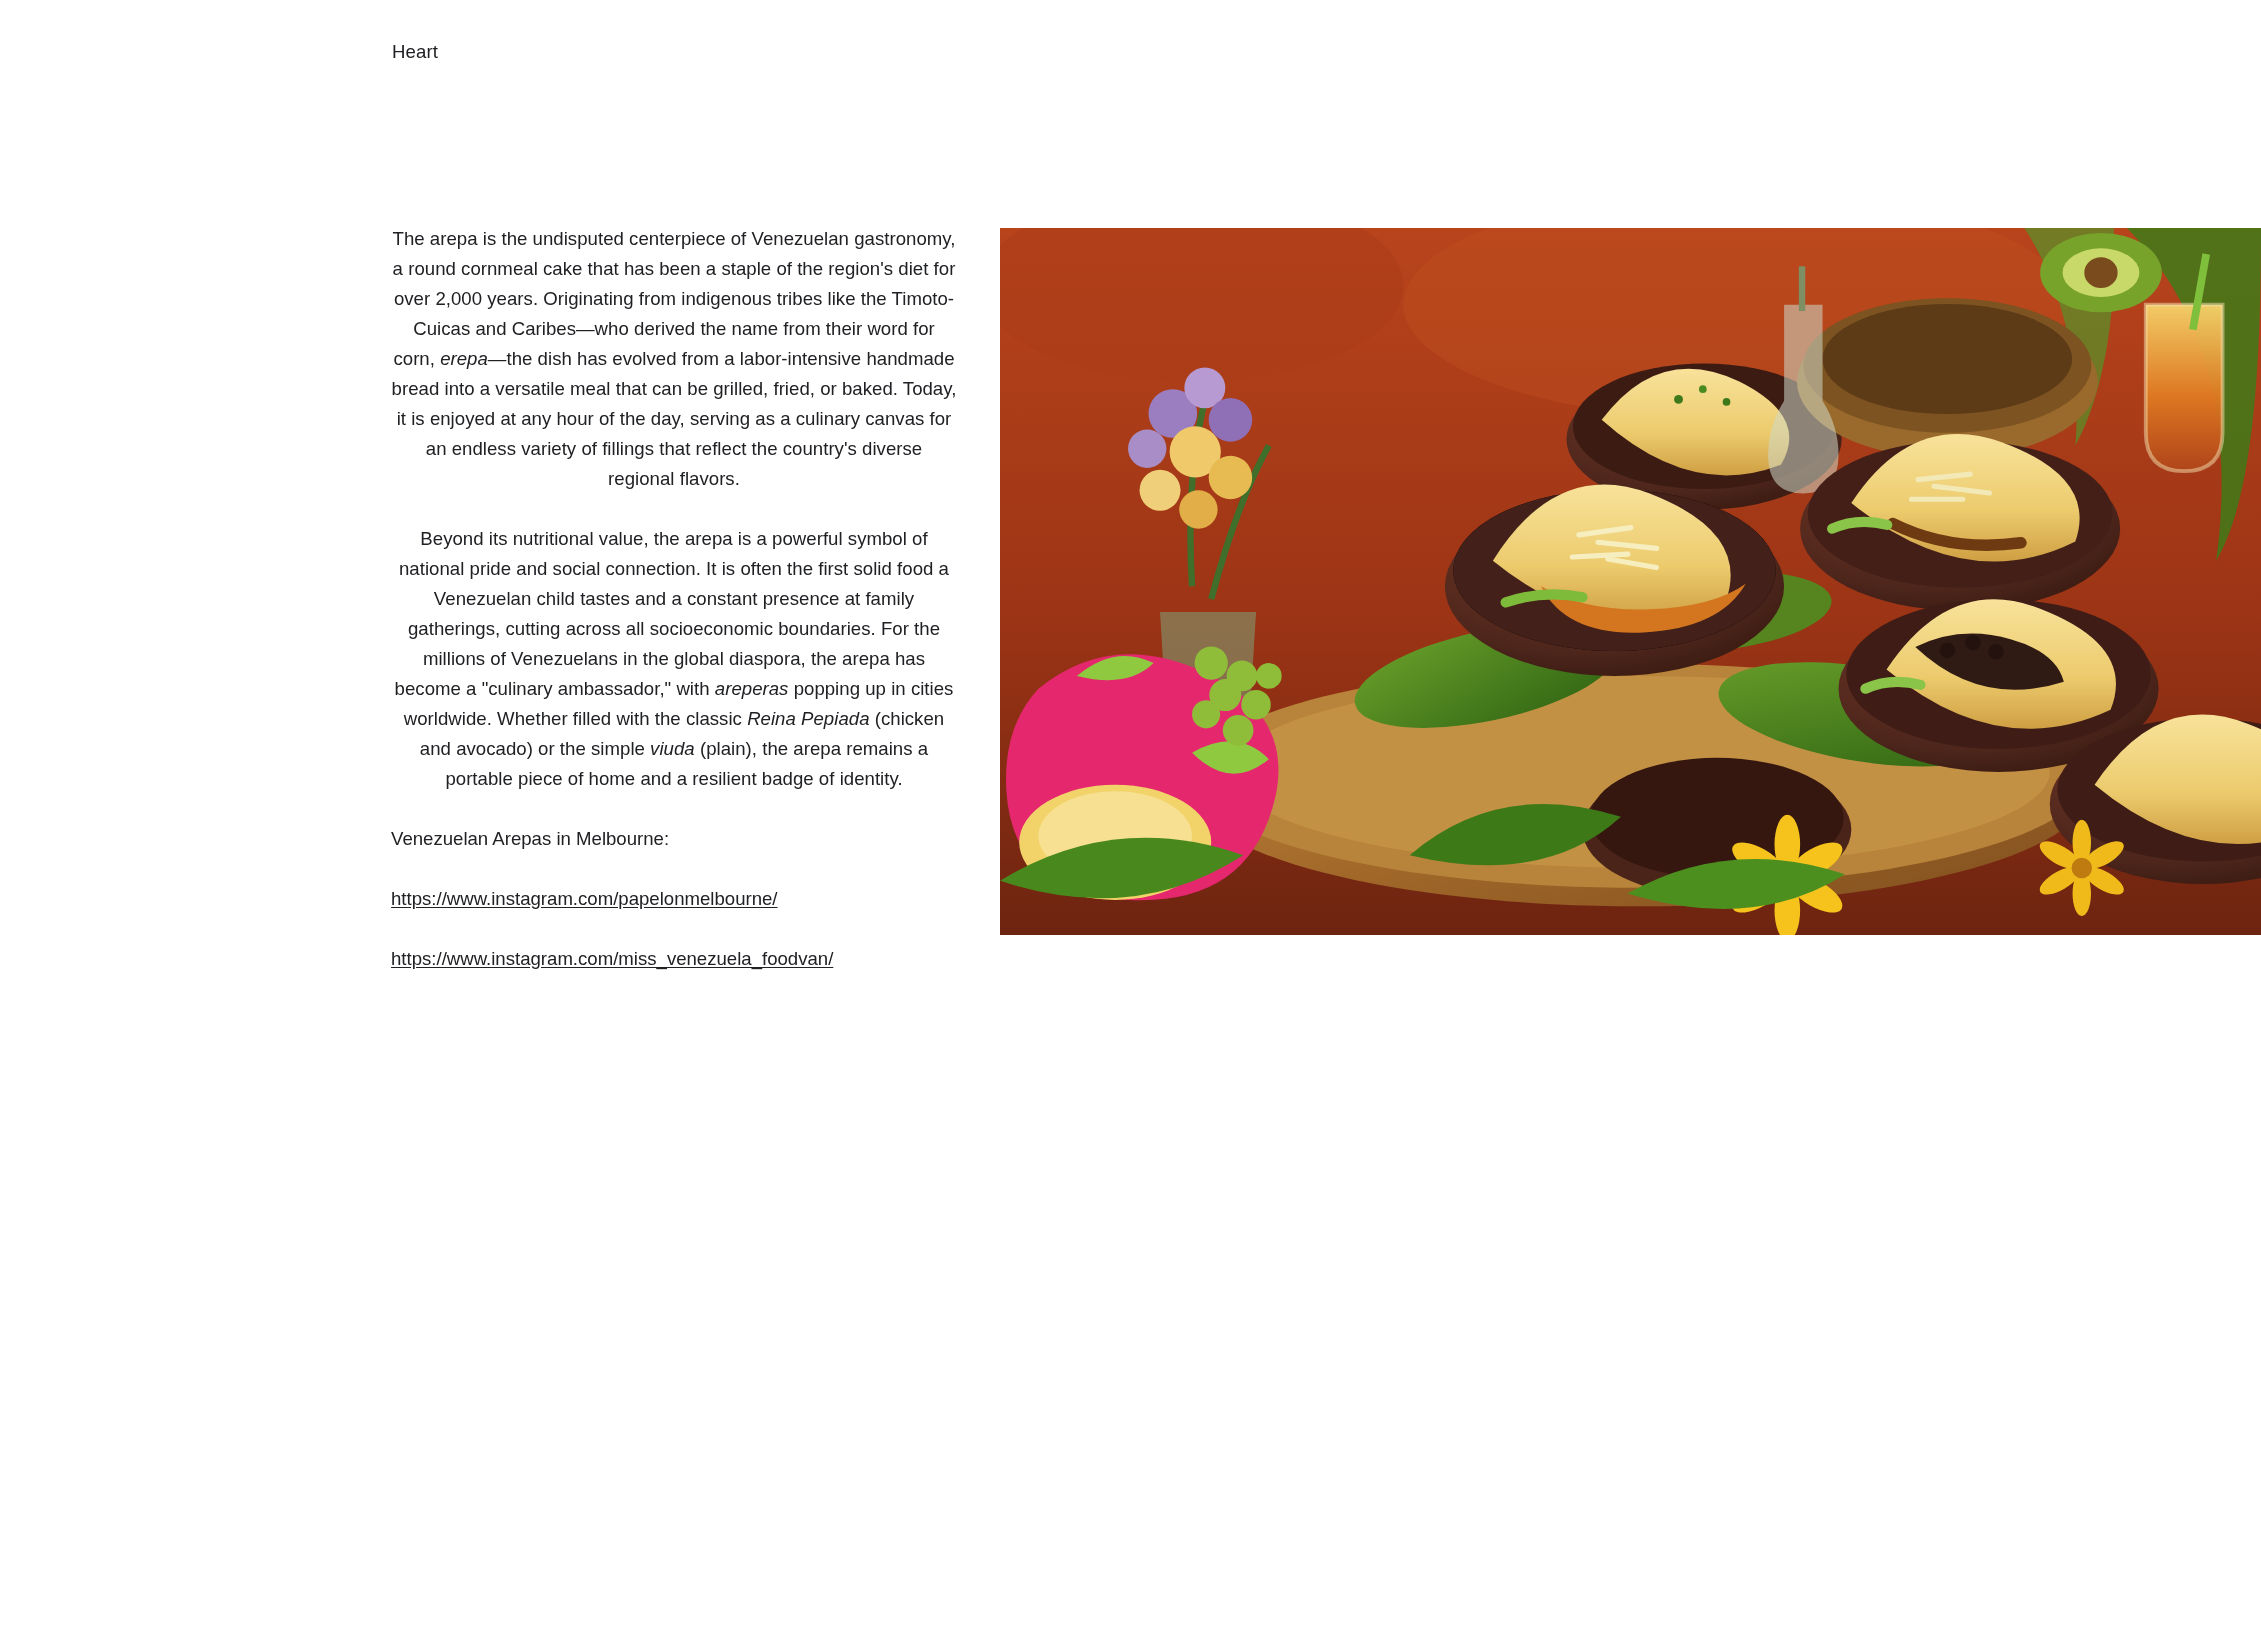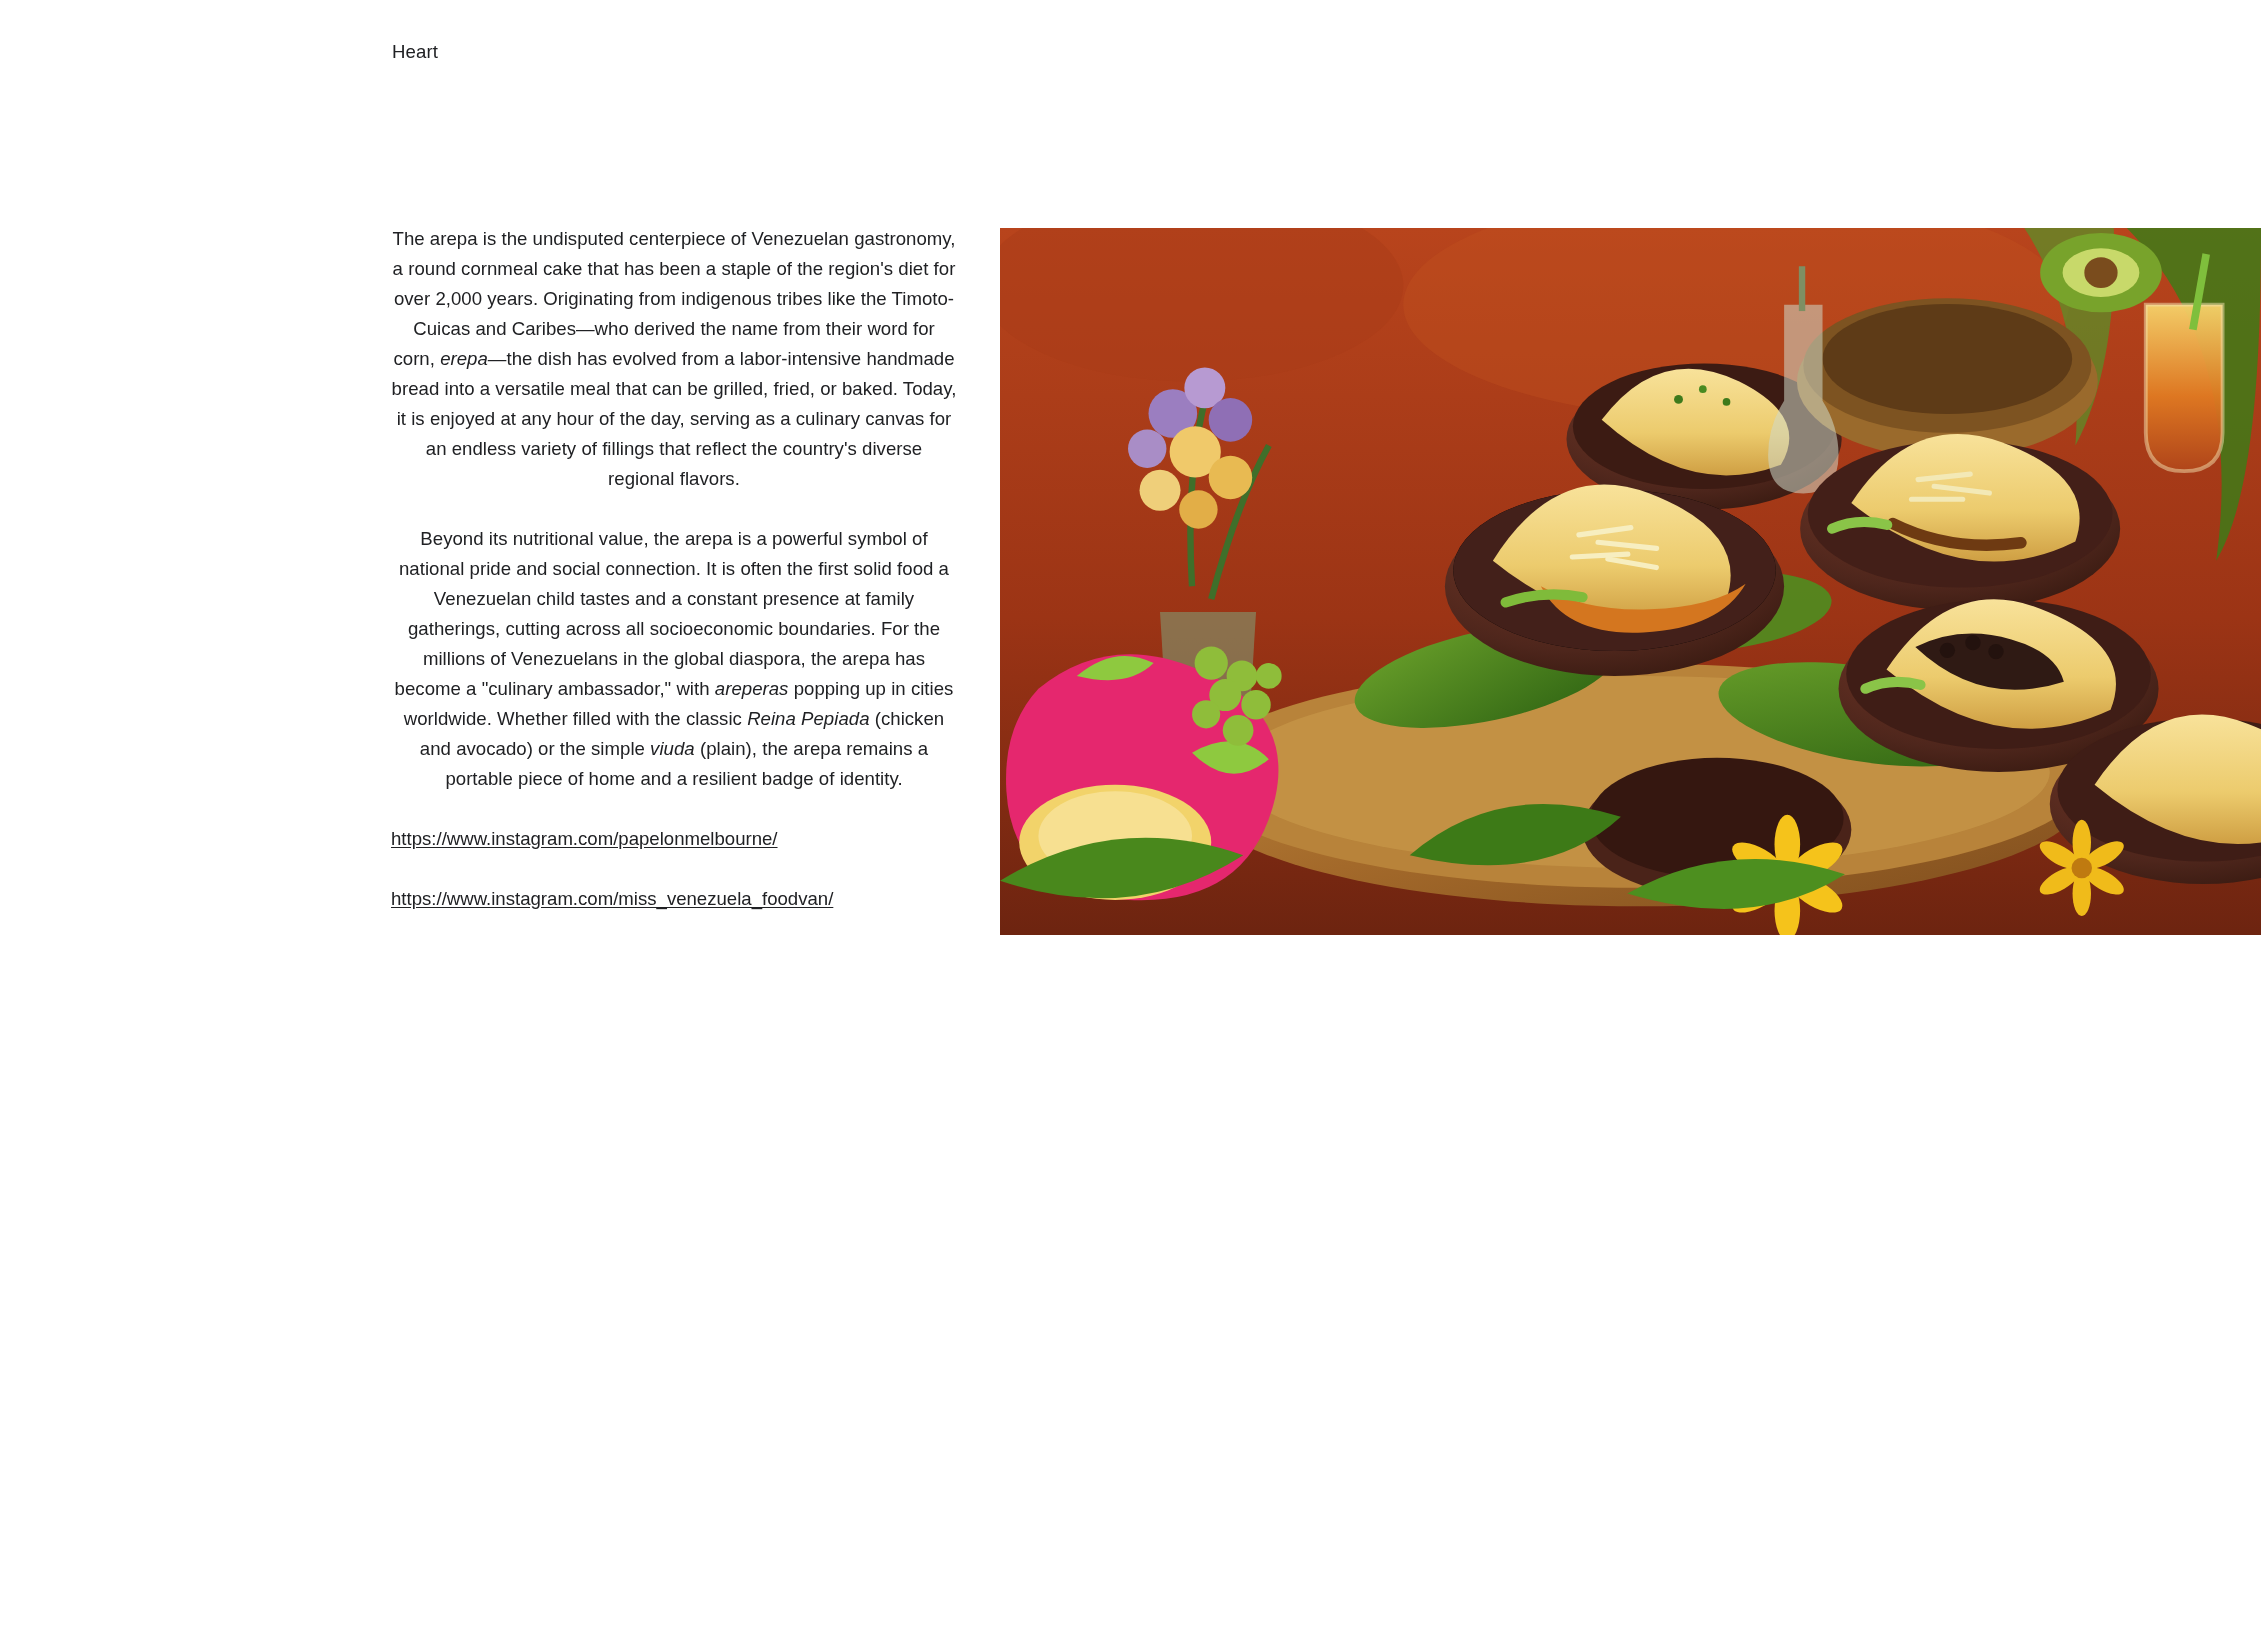--- a/index.html
+++ b/index.html
@@ -93,20 +93,21 @@
 
   <a class="back-link" href="#">Heart</a>
 
 
   <div class="content">
 
     <p class="para"><span>The arepa is the undisputed centerpiece of Venezuelan gastronomy, a round cornmeal cake that has been a staple of the region's diet for over 2,000 years. Originating from indigenous tribes like the Timoto-Cuicas and Caribes—who derived the name from their word for corn, </span><em>erepa</em><span>—the dish has evolved from a labor-intensive handmade bread into a versatile meal that can be grilled, fried, or baked. Today, it is enjoyed at any hour of the day, serving as a culinary canvas for an endless variety of fillings that reflect the country's diverse regional flavors.</span></p>
 
     <p class="para"><span>Beyond its nutritional value, the arepa is a powerful symbol of national pride and social connection. It is often the first solid food a Venezuelan child tastes and a constant presence at family gatherings, cutting across all socioeconomic boundaries. For the millions of Venezuelans in the global diaspora, the arepa has become a "culinary ambassador," with </span><em>areperas</em><span> popping up in cities worldwide. Whether filled with the classic </span><em>Reina Pepiada</em><span> (chicken and avocado) or the simple </span><em>viuda</em><span> (plain), the arepa remains a portable piece of home and a resilient badge of identity.</span></p>
 
+    <p class="label-line">Venezuelan Arepas in Melbourne:</p>
 
     <a class="link-line" href="#">https://www.instagram.com/papelonmelbourne/</a>
     <a class="link-line" href="#">https://www.instagram.com/miss_venezuela_foodvan/</a>
 
   </div>
 
   <div class="hero">
     <svg viewBox="0 0 1970 1105" preserveAspectRatio="xMidYMid slice">
       <defs>
         <linearGradient id="wall" x1="0" y1="0" x2="0" y2="1">

